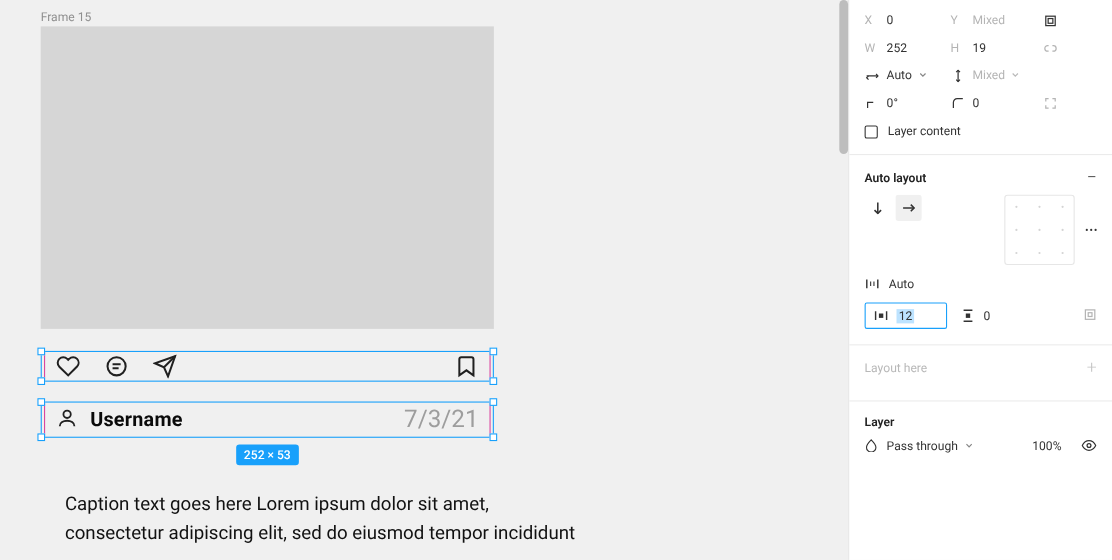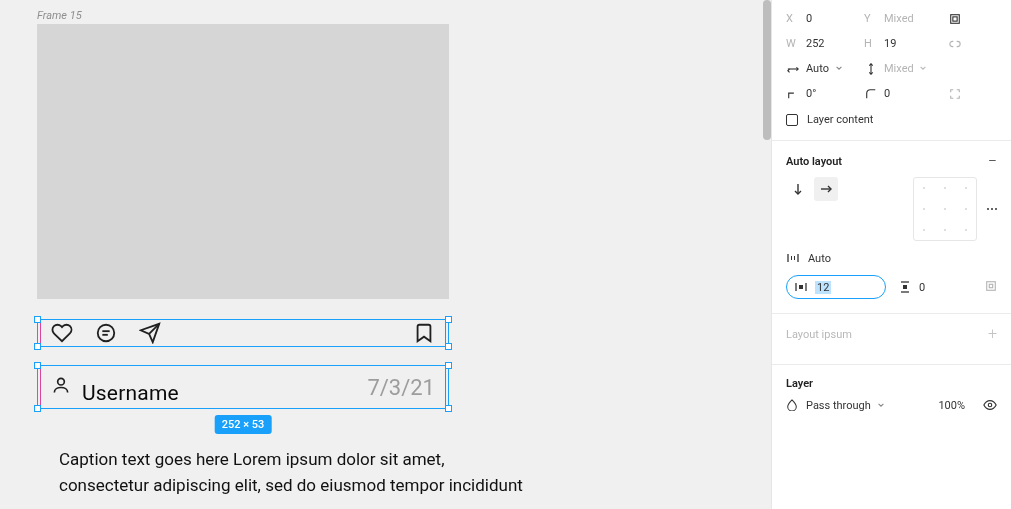--- a/index.html
+++ b/index.html
@@ -2,38 +2,38 @@
 <html><head>
 <meta charset="utf-8">
 <style>
   * { box-sizing: border-box; }
   html, body { margin:0; padding:0; width:1011px; height:509px; font-family:-apple-system,BlinkMacSystemFont,"Segoe UI",Roboto,Arial,sans-serif; background:#f0f0f0; overflow:hidden; }
   .app { display:flex; width:100%; height:100%; }
 
   
   .canvas { position:relative; flex:1; background:#f0f0f0; }
   .scrollbar { position:absolute; right:0; top:0; width:8px; height:140px; background:#bdbdbd; border-radius:4px; }
-  .frame-label { position:absolute; left:37px; top:9px; font-size:11px; color:#8f8f8f;font-style:italic; }
+  .frame-label { position:absolute; left:37px; top:9px; font-size:11px; color:#8f8f8f; }
   .frame-body { position:absolute; left:37px; top:24px; width:412px; background:#d6d6d6; height:275px; }
 
   .post-area { position:absolute; left:37px; top:299px; width:412px; }
 
   
   .sel-outer { border:1px solid #18a0fb; position:relative; margin-top:18px; }
   .sel-first { margin-top:20px; }
   .sel-handle { position:absolute; width:7px; height:7px; background:#fff; border:1px solid #18a0fb; }
   .h-tl { left:-4px; top:-4px; } .h-tr { right:-4px; top:-4px; }
   .h-bl { left:-4px; bottom:-4px; } .h-br { right:-4px; bottom:-4px; }
   .sel-row { display:flex; align-items:center; padding:2px 10px; border-left:1px solid #d946a0; border-right:1px solid #d946a0; margin:0 2px; }
   .sel-row2 { padding:3px 10px 3px 10px; }
   .icon-svg { width:22px; height:22px; stroke:#202020; stroke-width:2; fill:none; }
   .icon-slot { margin-right:22px; display:flex; align-items:center; }
   .icon-slot:last-child { margin-right:0; }
   .flex-spacer { flex:1; }
-  .uname { font-size:21px; font-weight:400; color:#0a0a0a; margin-left:11px; letter-spacing:0.2px;margin-top:12px; }
+  .uname { font-size:18px; font-weight:700; color:#0a0a0a; margin-left:11px; letter-spacing:0.2px; }
   .date { font-size:22px; color:#9d9d9d; }
   .user-icon-svg { width:20px; height:20px; stroke:#202020; stroke-width:2; fill:none; }
 
   .dim-badge { position:absolute; left:50%; transform:translateX(-50%); bottom:-26px; background:#18a0fb; color:#fff; font-size:11px; font-weight:500; padding:3px 7px; border-radius:3px; }
 
   .caption { position:absolute; left:59px; top:446px; right:240px; font-size:17px; line-height:1.55; color:#111; }
 
   
   .panel { width:240px; background:#fff; border-left:1px solid #e6e6e6; font-size:11px; color:#333; overflow:hidden; }
   .section { padding:12px 14px 14px 14px; border-bottom:1px solid #ebebeb; }
@@ -57,21 +57,21 @@
   .dir-btn.active { background:#f0f0f0; }
   .align-box { width:64px; height:64px; border:1px solid #e6e6e6; border-radius:3px; display:grid; grid-template-columns:repeat(3,1fr); grid-template-rows:repeat(3,1fr); }
   .align-box > div { display:flex; align-items:center; justify-content:center; }
   .dot { width:2px; height:2px; background:#d4d4d4; border-radius:50%; }
   .kebab { display:flex; flex-direction:row; gap:2px; align-items:center; }
   .kebab span{width:2px;height:2px;background:#333;border-radius:50%;}
 
   .al-row { display:flex; align-items:center; gap:8px; margin-bottom:10px;text-align:center; }
   .al-ic { width:14px; height:14px; stroke:#333; stroke-width:1.3; fill:none; }
   .gap-row { display:flex; align-items:center; gap:12px; }
-  .gap-input { display:flex; align-items:center; gap:7px; border:1px solid #18a0fb; padding:4px 7px; width:100px; border-radius:12px; }
+  .gap-input { display:flex; align-items:center; gap:7px; border:1px solid #18a0fb; padding:4px 7px; width:75px; border-radius:2px; }
   .gap-input-plain { display:flex; align-items:center; gap:7px; padding:4px 0; }
   .gap-val { color:#333; }
   .gap-val.hl { background:#bde3ff; padding:0 2px; }
 
   .grid-head { display:flex; align-items:center; justify-content:space-between; color:#b8b8b8; font-weight:400;}
   .plus { font-size:16px; font-weight:300; color:#333; line-height:1; }
   .plus.muted{color:#c4c4c4;}
 
   .layer-row { display:flex; align-items:center; gap:8px; }
   .pass-ic { width:12px; height:12px; stroke:#333; stroke-width:1.2; fill:none; }
@@ -319,21 +319,21 @@
           <svg class="mini-ic muted" viewBox="0 0 14 14">
               <rect x="2" y="2" width="10" height="10"></rect>
               <rect x="5" y="5" width="4" height="4"></rect>
             </svg>
         </span>
       </div>
     </div>
 
     <div class="section">
       <div class="sect-head grid-head">
-        <span>Layout ipsum</span>
+        <span>Layout here</span>
         <span class="plus muted">+</span>
       </div>
     </div>
 
     <div class="section layer-sect">
       <div class="sect-head">
         <span>Layer</span>
       </div>
       <div class="layer-row">
         <svg class="pass-ic" viewBox="0 0 14 14">

